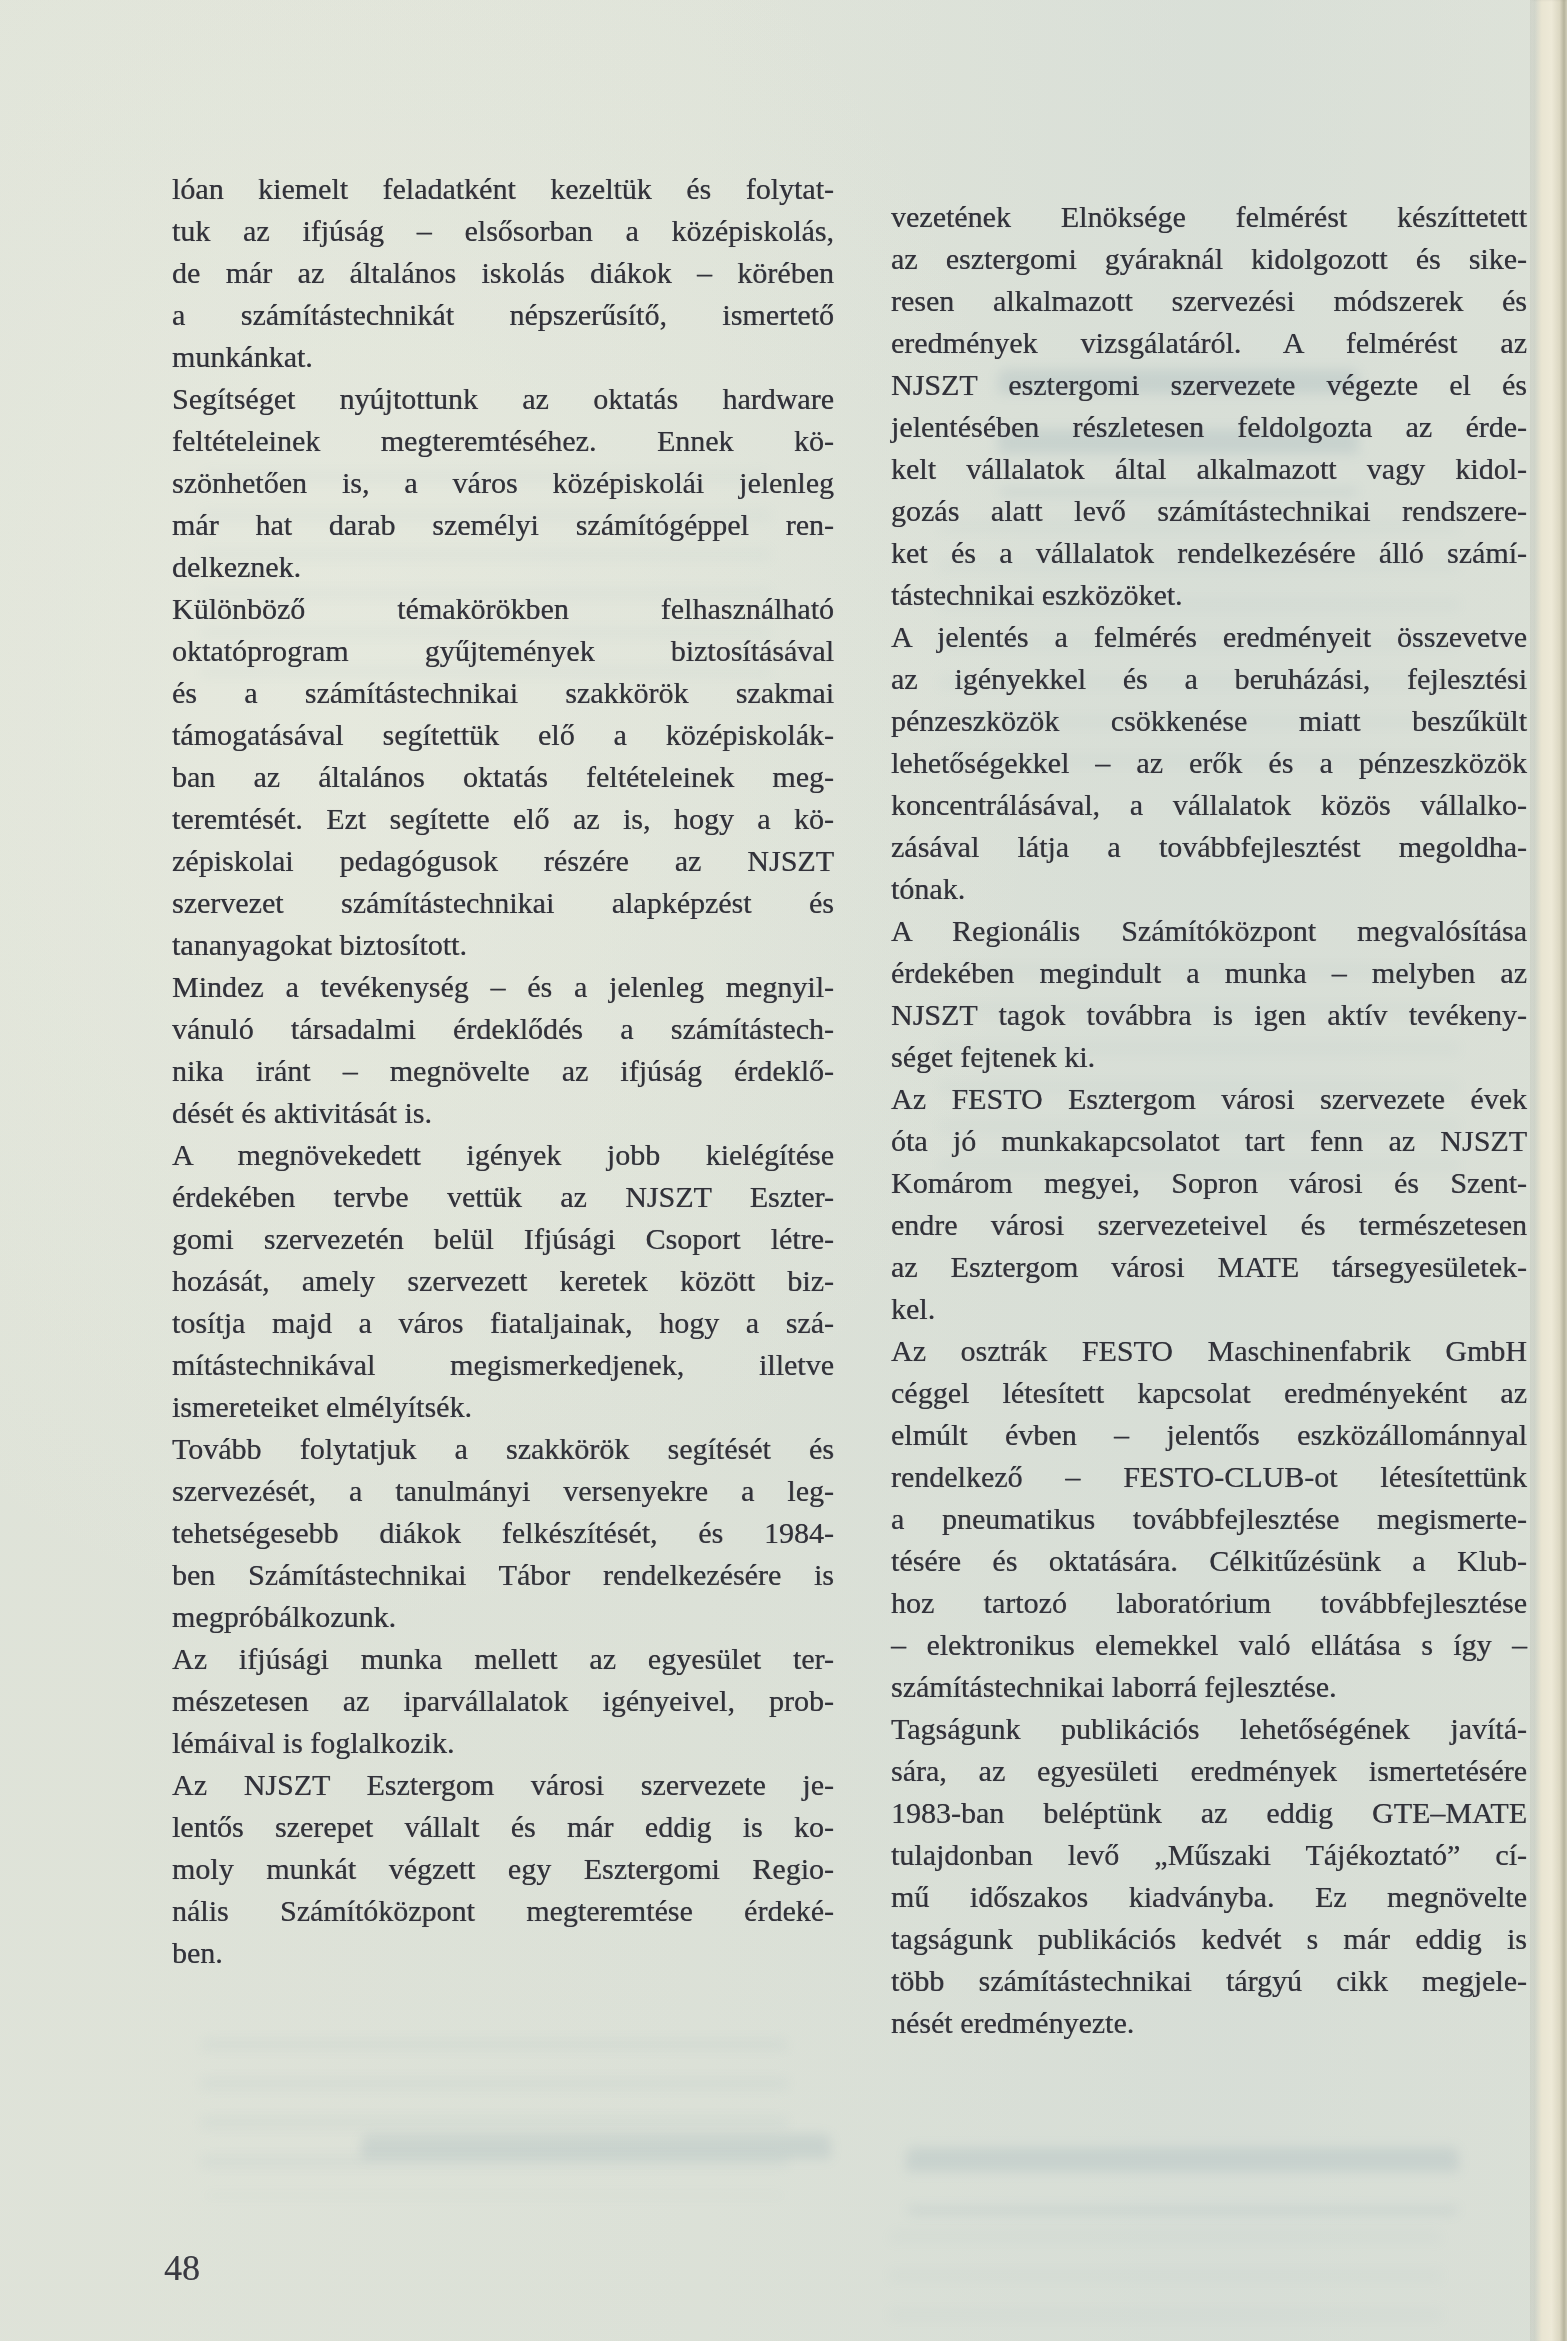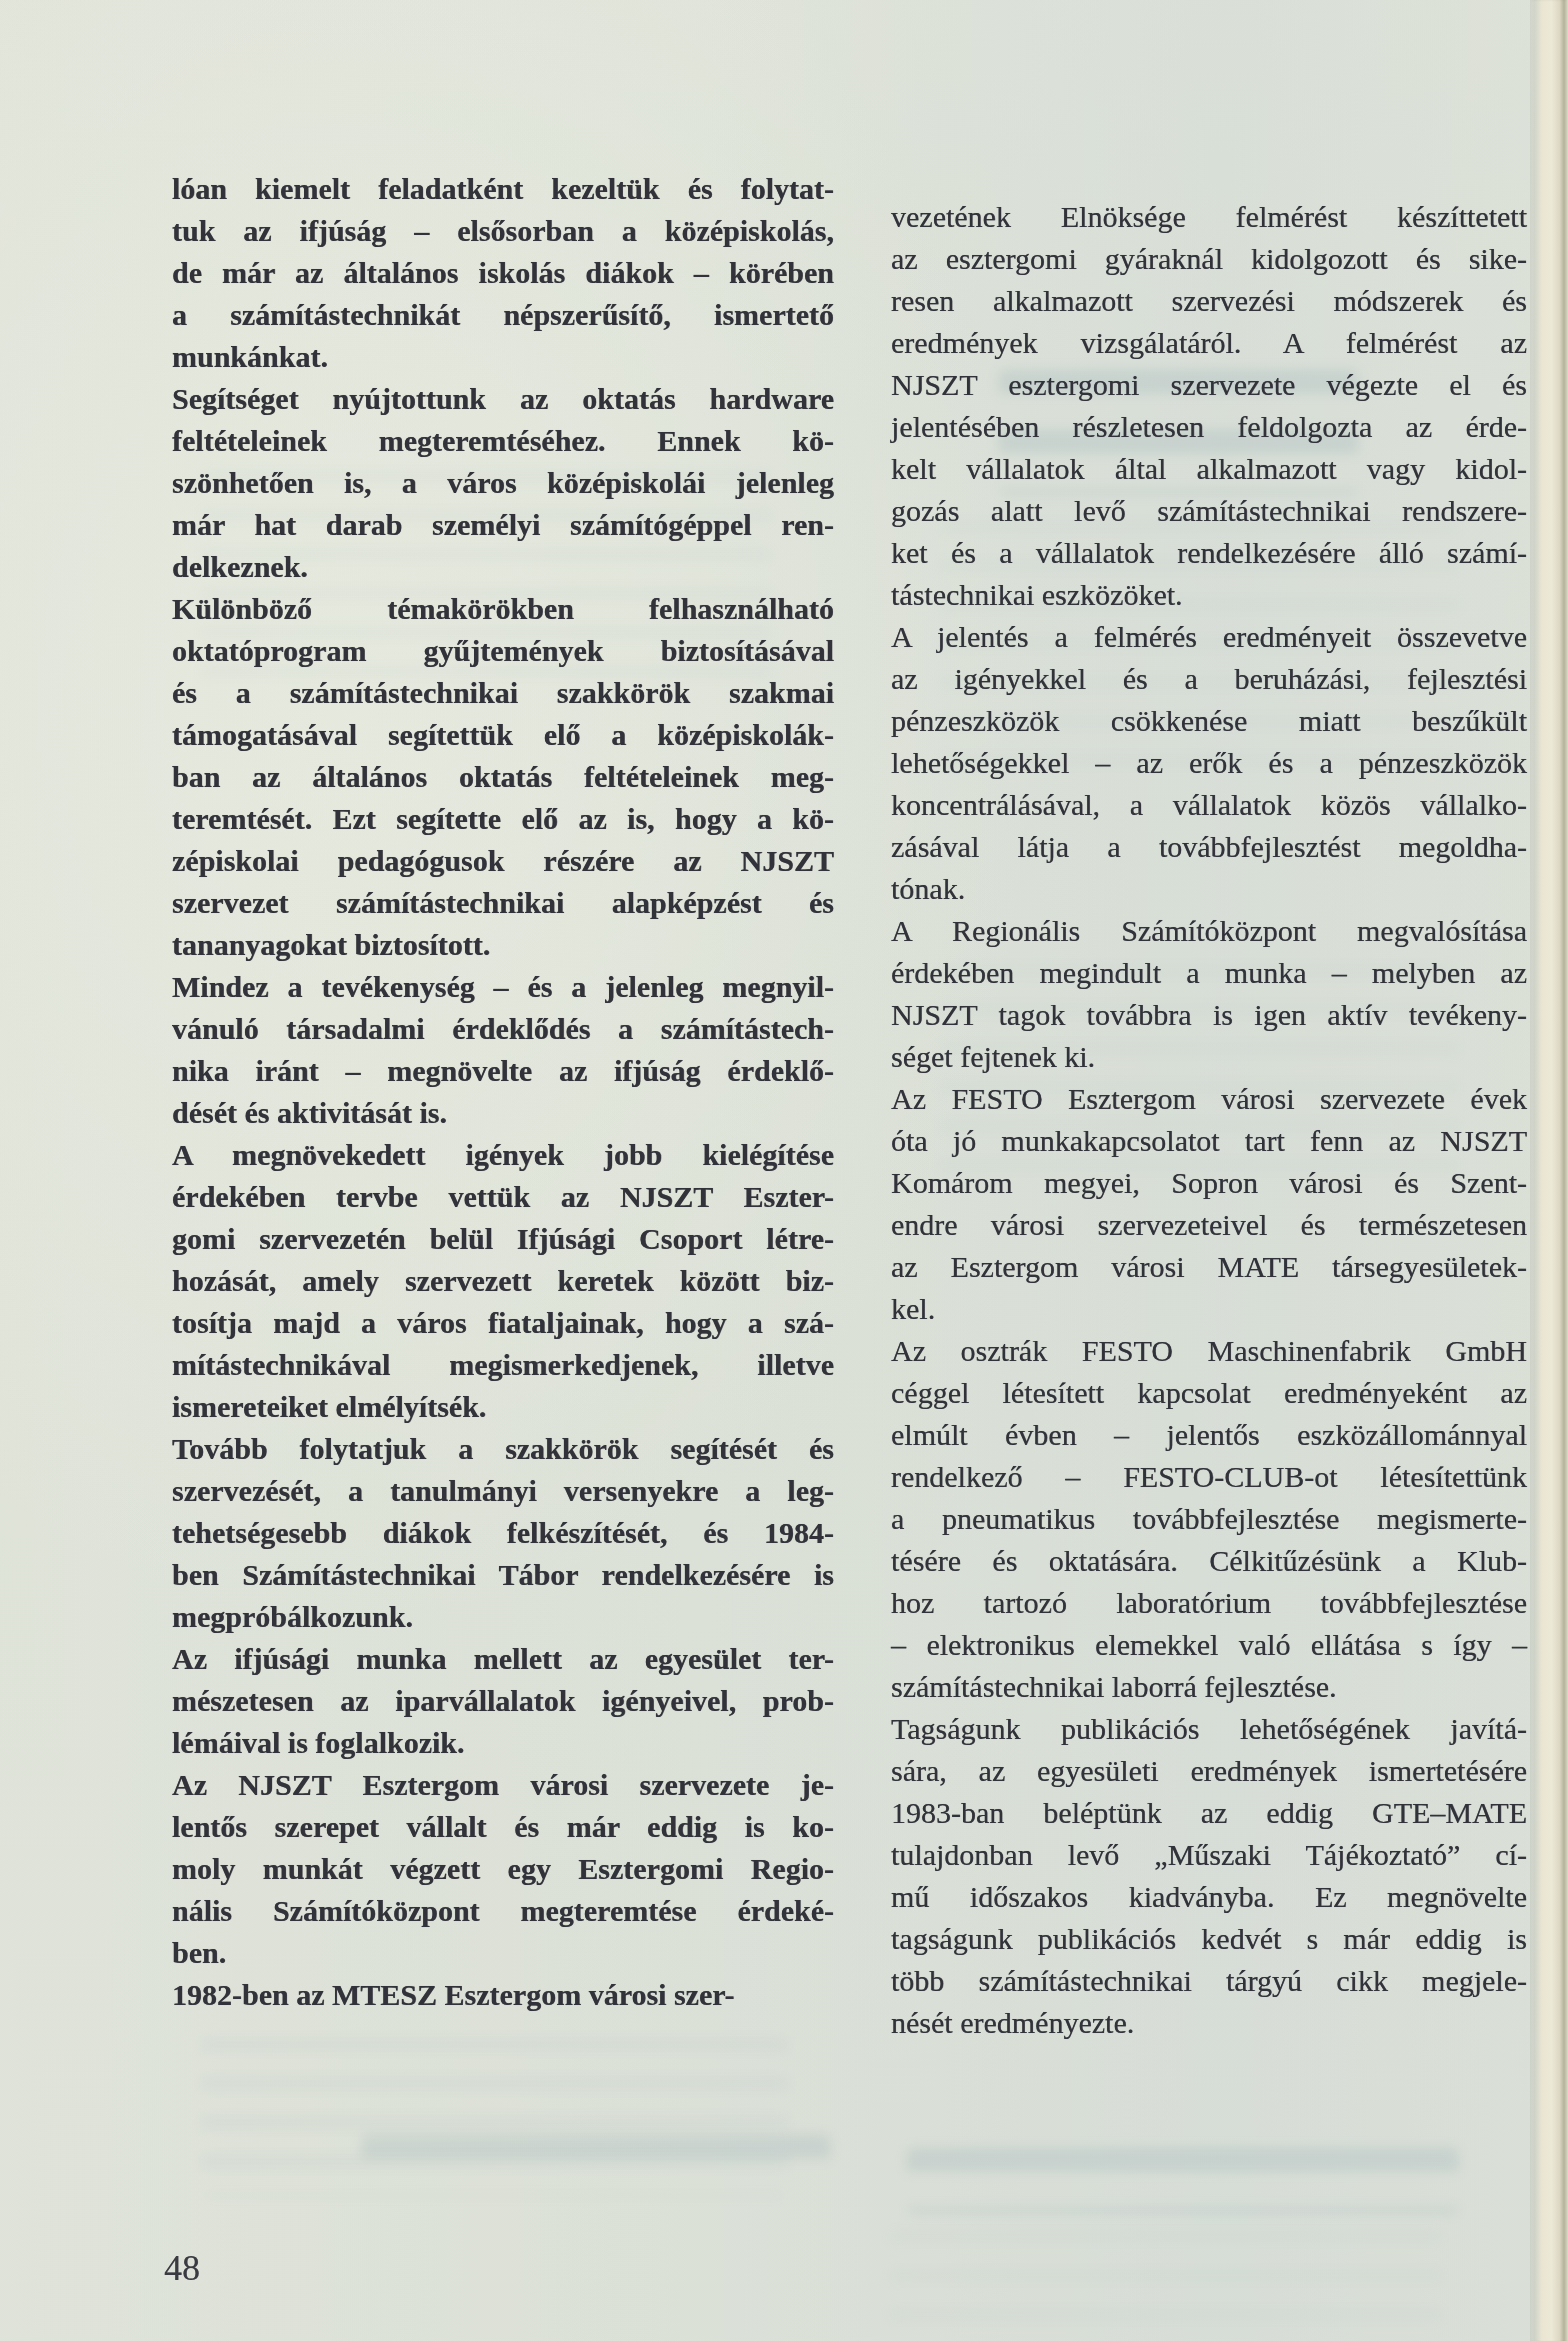--- a/index.html
+++ b/index.html
@@ -28,21 +28,21 @@
       #b6b39c 92%,
       #d2cfba 100%);
     box-shadow:inset 1.7px 0 2.5px rgba(90,90,70,.10);
   }
   .column{
     position:absolute;top:168px;
     color:#32323a;
     font-size:30px;line-height:42px;
     text-shadow:0.3px 0 0 rgba(50,50,58,.55), 0 0 0.8px rgba(50,50,58,.25);
   }
-  .column.left{left:172px;width:662px;font-weight:bold;}
+  .column.left{left:172px;width:662px;}
   .column.right{left:891px;width:636px;margin-top:28px;}
   .paragraph{margin:0;}
   .line{
     text-align:justify;
     text-align-last:justify;
     white-space:normal;
   }
   .line.para-end{text-align-last:left;}
   .page-number{
     position:absolute;left:164px;top:2246px;
@@ -133,23 +133,20 @@
       <div class="line">Az ifjúsági munka mellett az egyesület ter-</div>
       <div class="line">mészetesen az iparvállalatok igényeivel, prob-</div>
       <div class="line para-end">lémáival is foglalkozik.</div>
     </div>
     <div class="paragraph">
       <div class="line">Az NJSZT Esztergom városi szervezete je-</div>
       <div class="line">lentős szerepet vállalt és már eddig is ko-</div>
       <div class="line">moly munkát végzett egy Esztergomi Regio-</div>
       <div class="line">nális Számítóközpont megteremtése érdeké-</div>
       <div class="line para-end">ben.</div>
-    </div>
-    <div class="paragraph">
-      <div class="line para-end">1982-ben az MTESZ Esztergom városi szer-</div>
     </div>
   </div>
 <div class="column right">
     <div class="paragraph">
       <div class="line">vezetének Elnöksége felmérést készíttetett</div>
       <div class="line">az esztergomi gyáraknál kidolgozott és sike-</div>
       <div class="line">resen alkalmazott szervezési módszerek és</div>
       <div class="line">eredmények vizsgálatáról. A felmérést az</div>
       <div class="line">NJSZT esztergomi szervezete végezte el és</div>
       <div class="line">jelentésében részletesen feldolgozta az érde-</div>

